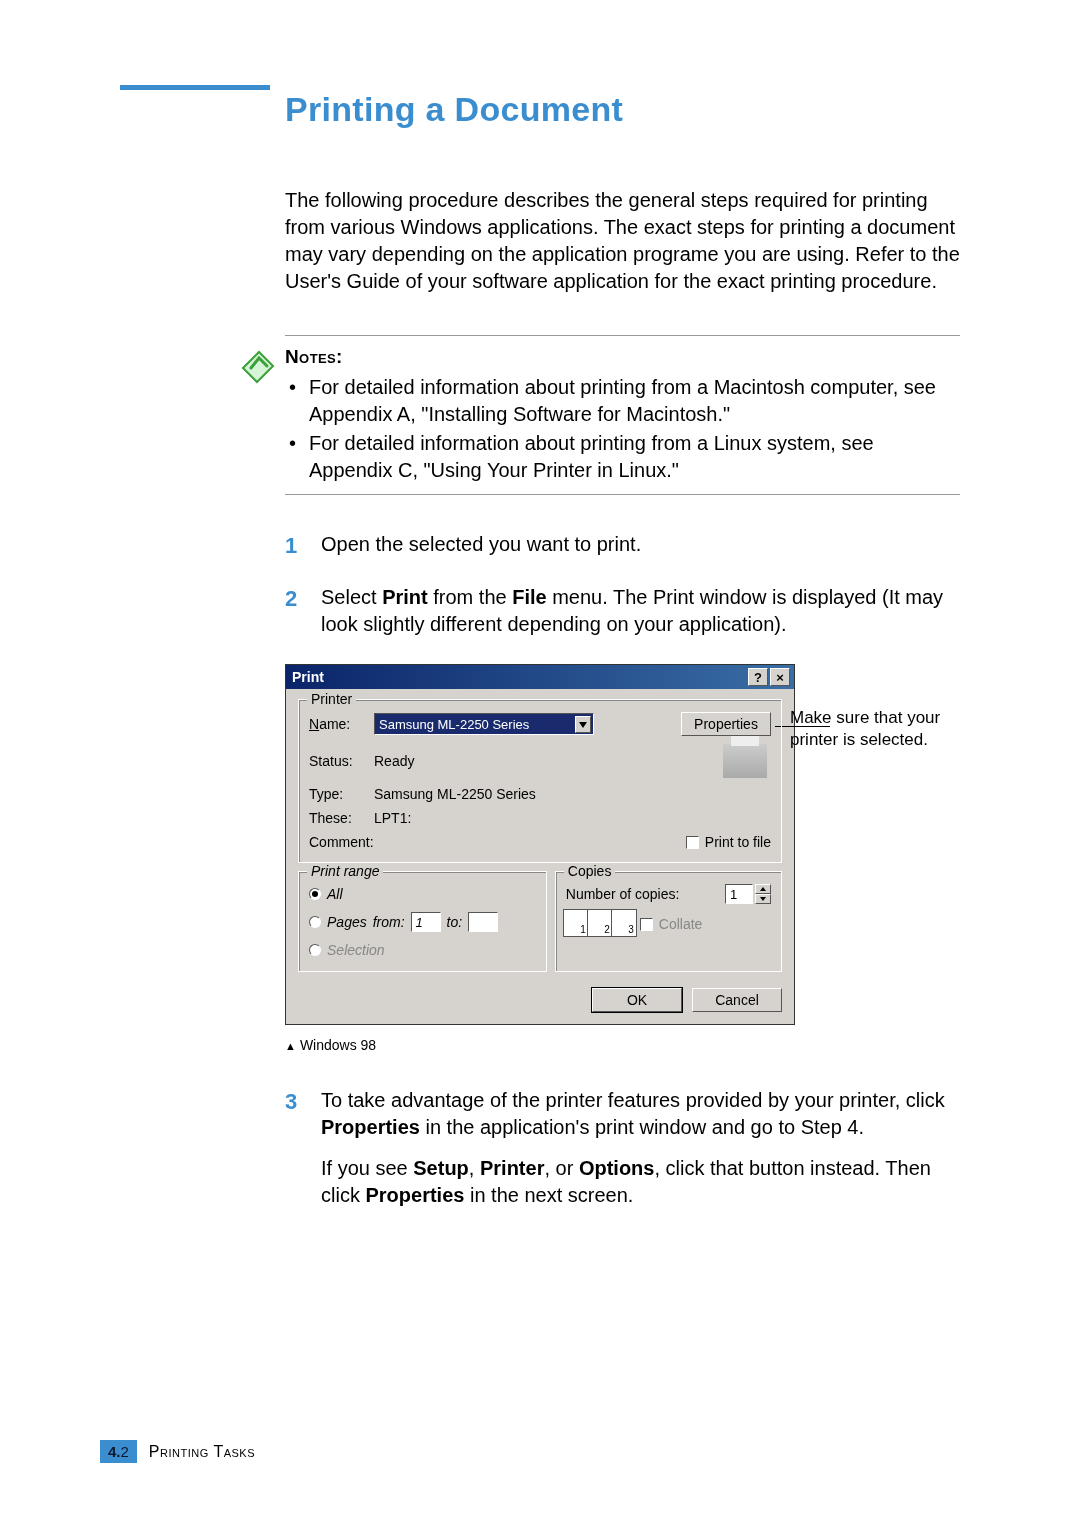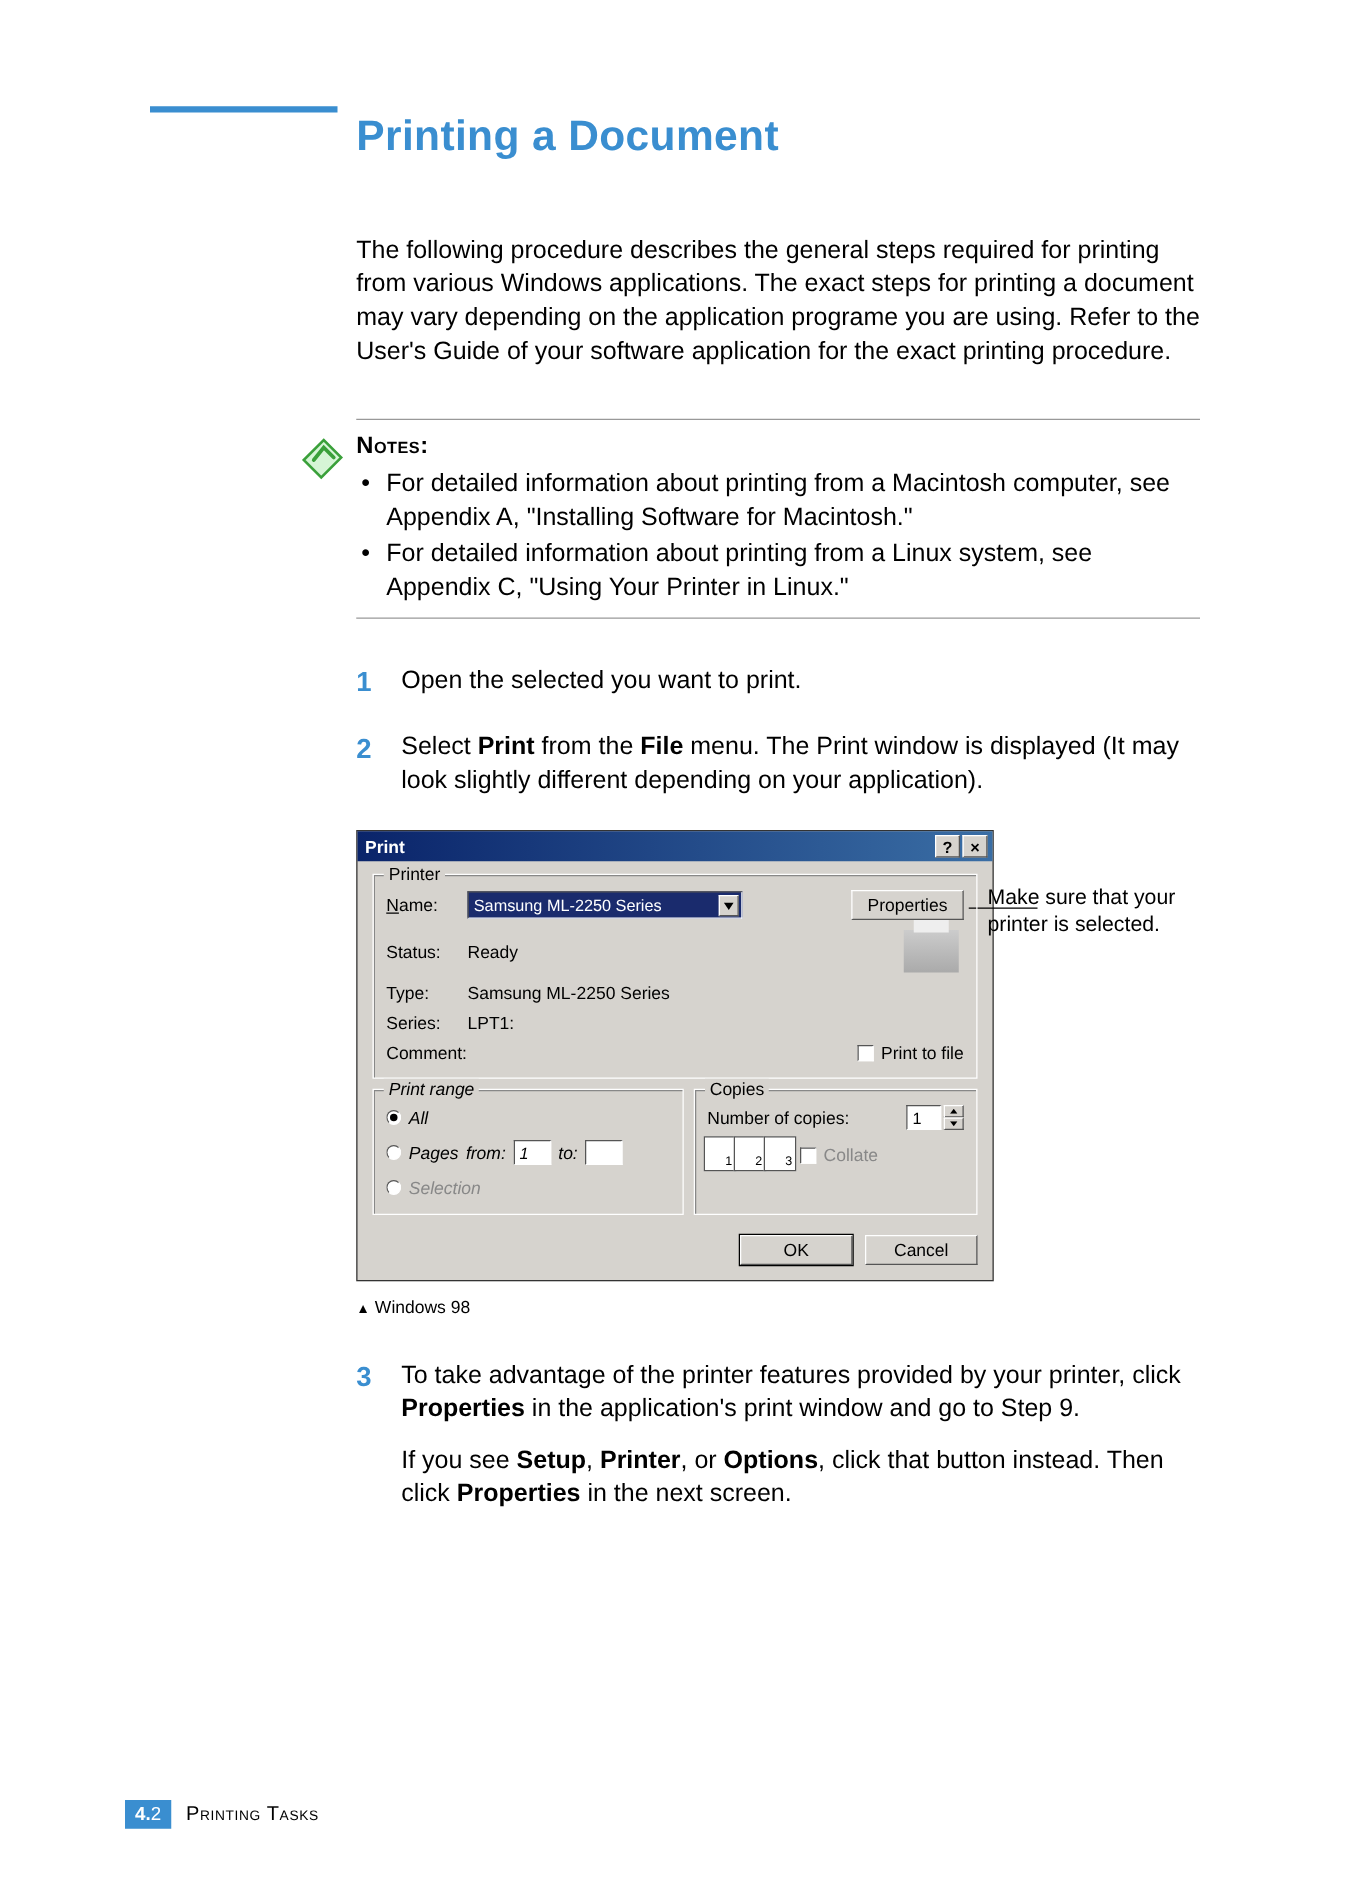--- a/index.html
+++ b/index.html
@@ -370,21 +370,21 @@
   .footer {
     position: absolute;
     bottom: 60px;
     left: 100px;
     display: flex;
     align-items: center;
     gap: 12px;
   }
   .page-box {
     background: #3a8ed0;
-    color: #ffffff;
+    color: #0f172a;
     padding: 3px 8px;
     font-size: 15px;
   }
   .page-box .sub { font-size: 15px; }
   .section-name {
     font-variant: small-caps;
     font-size: 16px;
     letter-spacing: 0.5px;
   }
 </style>
@@ -454,21 +454,21 @@
           <div class="row">
             <span class="lbl">Status:</span>
             <span class="val">Ready</span>
             <div class="printer-icon"></div>
           </div>
           <div class="row">
             <span class="lbl">Type:</span>
             <span class="val">Samsung ML-2250 Series</span>
           </div>
           <div class="row">
-            <span class="lbl">Series:</span>
+            <span class="lbl">These:</span>
             <span class="val">LPT1:</span>
           </div>
           <div class="row" style="margin-bottom:0;">
             <span class="lbl">Comment:</span>
             <div style="flex:1"></div>
             <label class="chk">
               <span class="chkbox"></span>
               <span>Print to fi<span class="ul">l</span>e</span>
             </label>
           </div>
@@ -541,21 +541,21 @@
         </div>
       </div>
     </div>
     <div class="caption"><b>▲</b><span>Windows 98</span></div>
   </div>
 
   <div class="steps" style="margin-top:34px;">
     <div class="step">
       <span class="step-num">3</span>
       <p class="step-para">
-        <span>To take advantage of the printer features provided by your printer, click </span><b>Properties</b><span> in the application's print window and go to Step 9.</span>
+        <span>To take advantage of the printer features provided by your printer, click </span><b>Properties</b><span> in the application's print window and go to Step 4.</span>
       </p>
       <p class="step-para">
         <span>If you see </span><b>Setup</b><span>, </span><b>Printer</b><span>, or </span><b>Options</b><span>, click that button instead. Then click </span><b>Properties</b><span> in the next screen.</span>
       </p>
     </div>
   </div>
 </div>
 
 <div class="footer">
   <span class="page-box"><b>4.</b><span class="sub">2</span></span>

